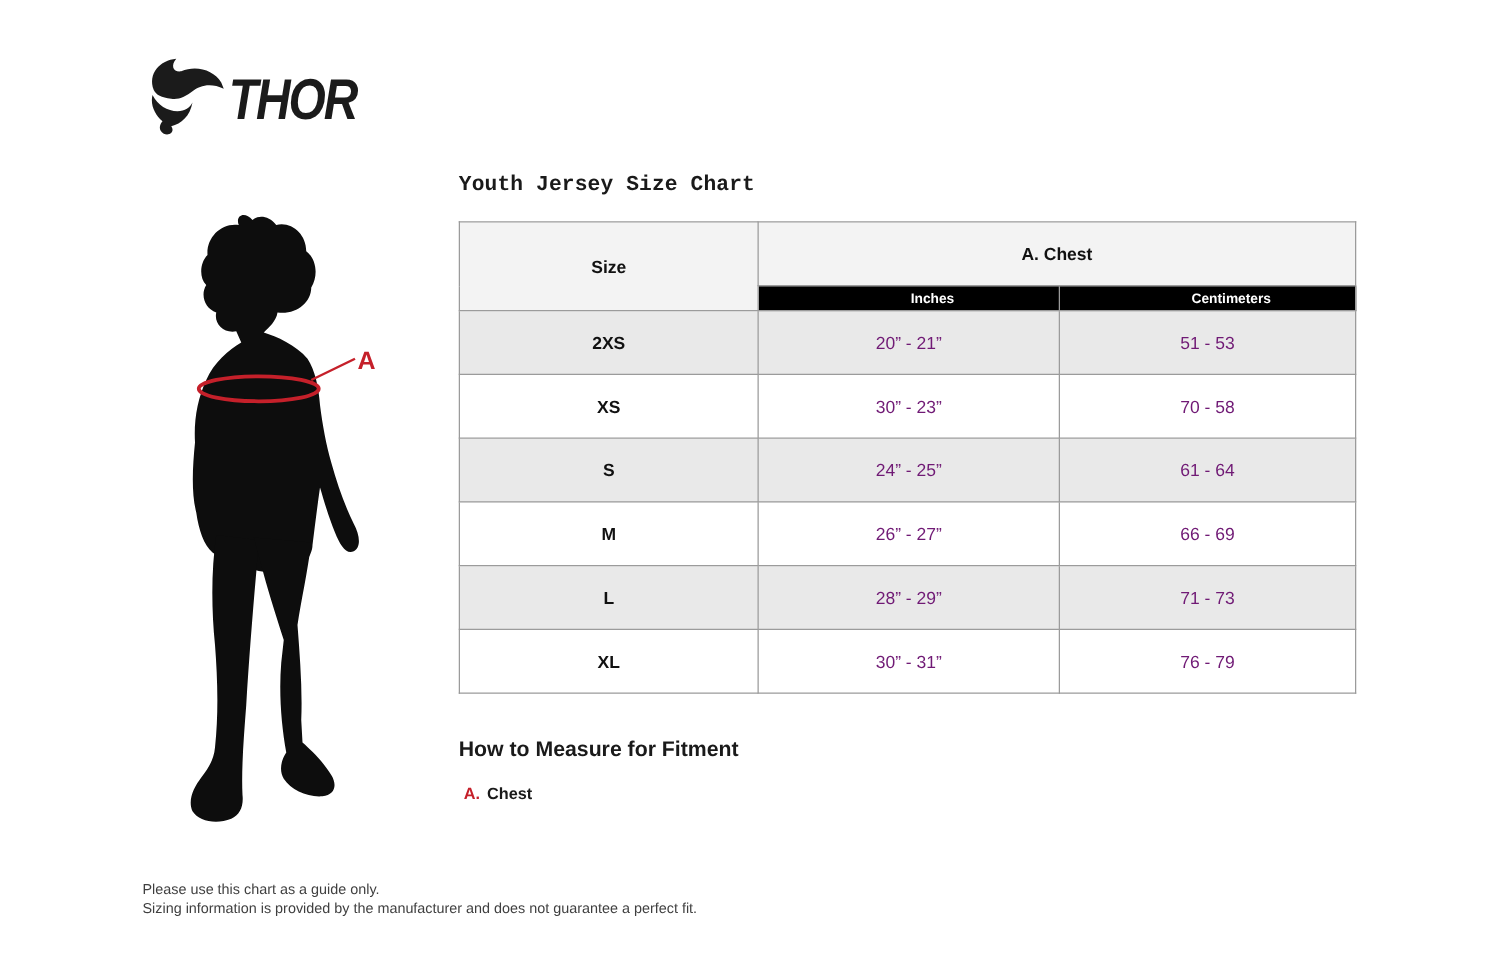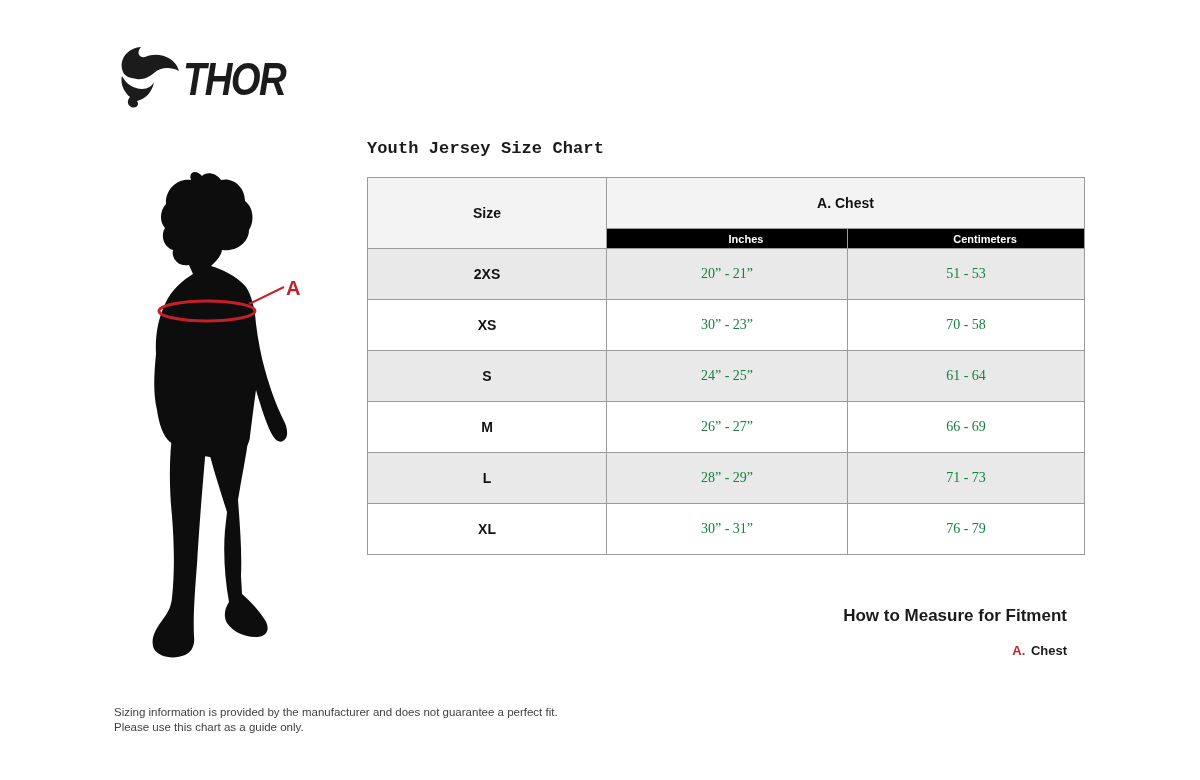--- a/index.html
+++ b/index.html
@@ -37,26 +37,26 @@
   .size-table .head-cell {
     background: #f3f3f3; font-size: 14px; font-weight: bold;
     color: #111; height: 51px;
   }
   .size-table .sub-head {
     background: #000000; color: #ffffff;
     font-size: 11px; font-weight: bold; height: 20px; padding-left: 38px;
   }
   .size-table td { height: 51px; font-size: 14px; }
   .size-table td.size-cell { font-weight: bold; color: #111; }
-  .size-table td.val-cell { font-weight: normal; color: #15803d; font-family: Liberation Serif, serif; }
+  .size-table td.val-cell { font-weight: normal; color: #701a75; }
   .size-table tr.alt td { background: #e9e9e9; }
   .size-table tr.plain td { background: #ffffff; }
 
   
-  .measure { position: absolute; left: 367px; top: 606px; width: 700px; text-align: right; }
+  .measure { position: absolute; left: 367px; top: 590px; width: 700px; }
   .measure-title { font-size: 17px; font-weight: bold; color: #1a1a1a; }
   .measure-item { margin-top: 17px; margin-left: 4px; }
   .measure-key { font-size: 13px; font-weight: bold; }
   .measure-key .key-letter { color: #c5202a; }
   .measure-key .key-name { color: #1a1a1a; margin-left: 2px; margin-top: 44px; }
   .measure-desc { font-size: 12px; color: #333; margin-top: 3px; }
 
   
   .disclaimer {
     position: absolute; left: 114px; top: 705px;
@@ -165,15 +165,15 @@
   <div class="measure-title">How to Measure for Fitment</div>
   <div class="measure-item">
     <div class="measure-key">
       <span class="key-letter">A.</span>
       <span class="key-name">Chest</span>
     </div>
   </div>
 </div>
 
 <div class="disclaimer">
+  <div>Please use this chart as a guide only.</div>
   <div>Sizing information is provided by the manufacturer and does not guarantee a perfect fit.</div>
-  <div>Please use this chart as a guide only.</div>
 </div>
 
 </body></html>

